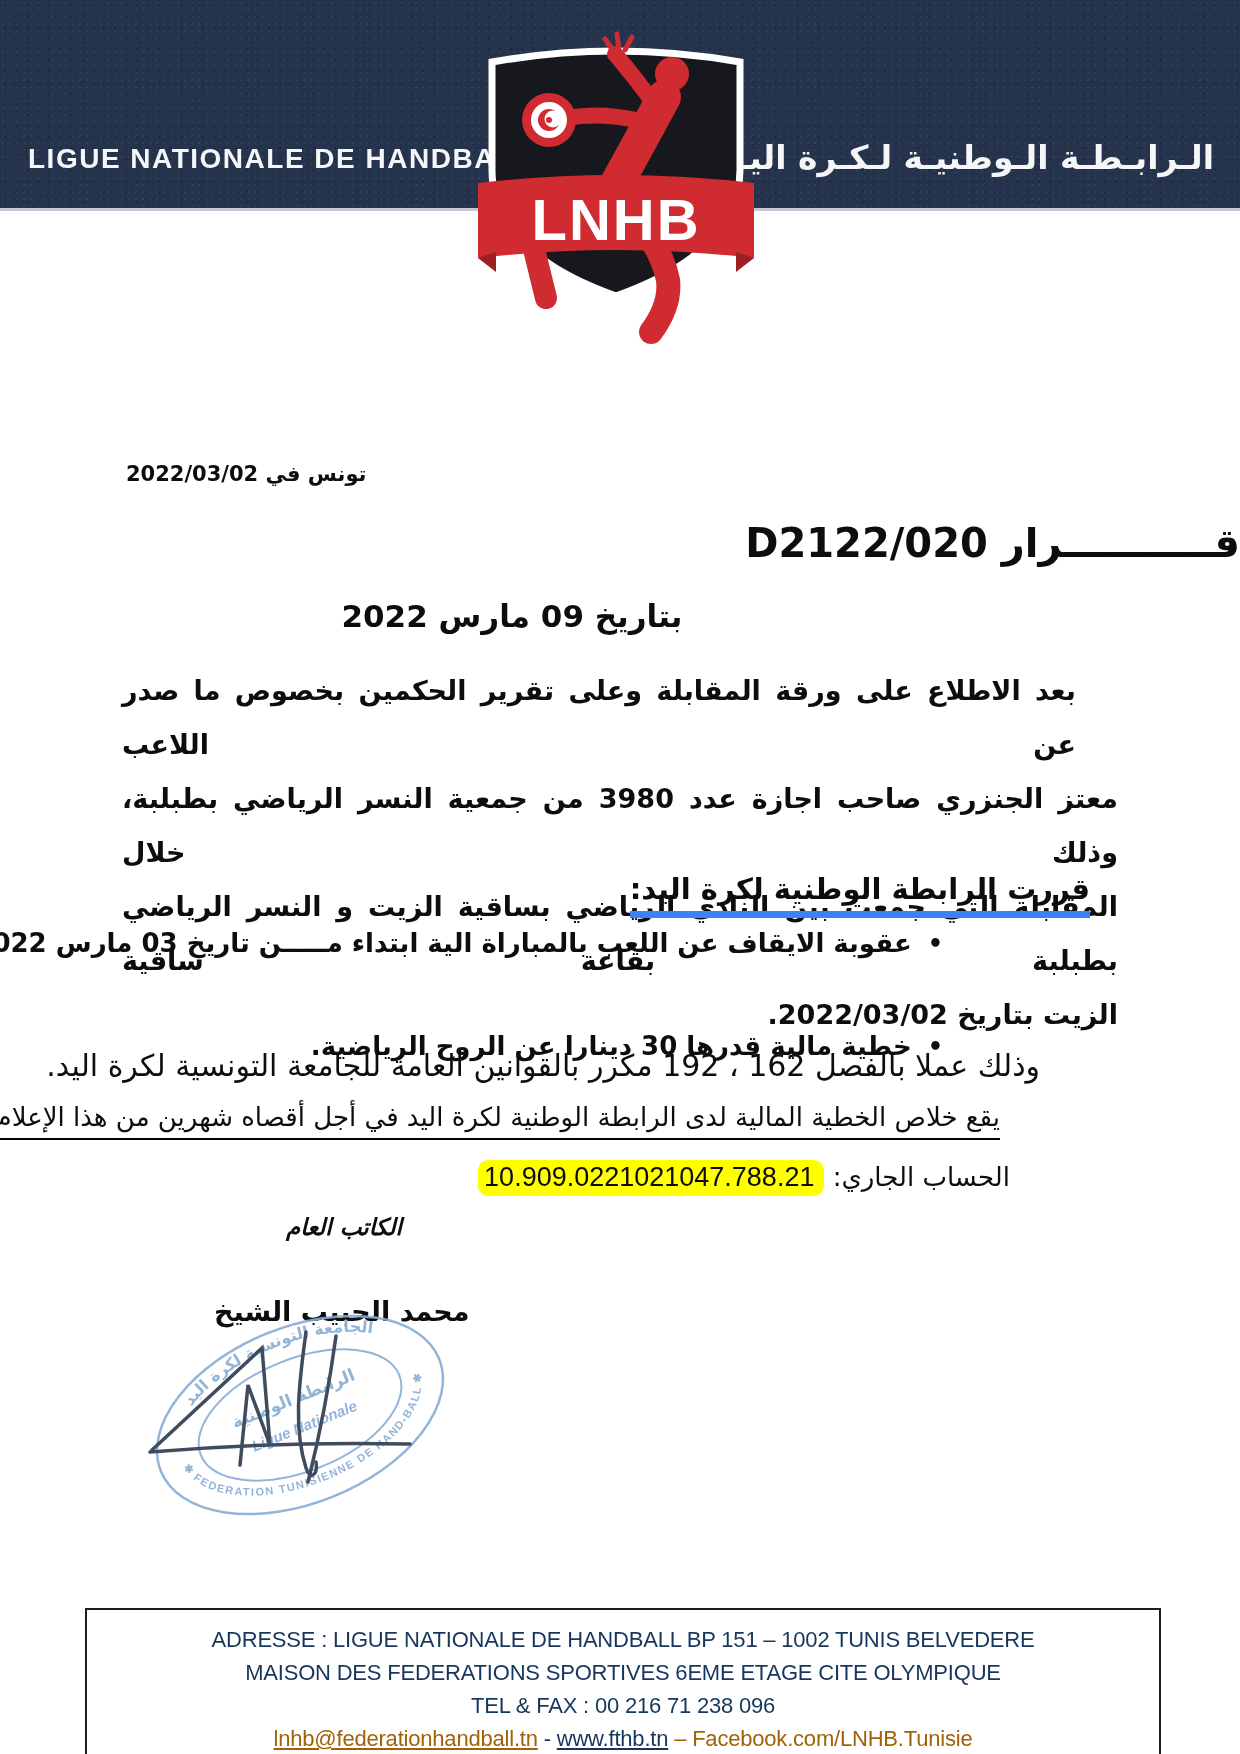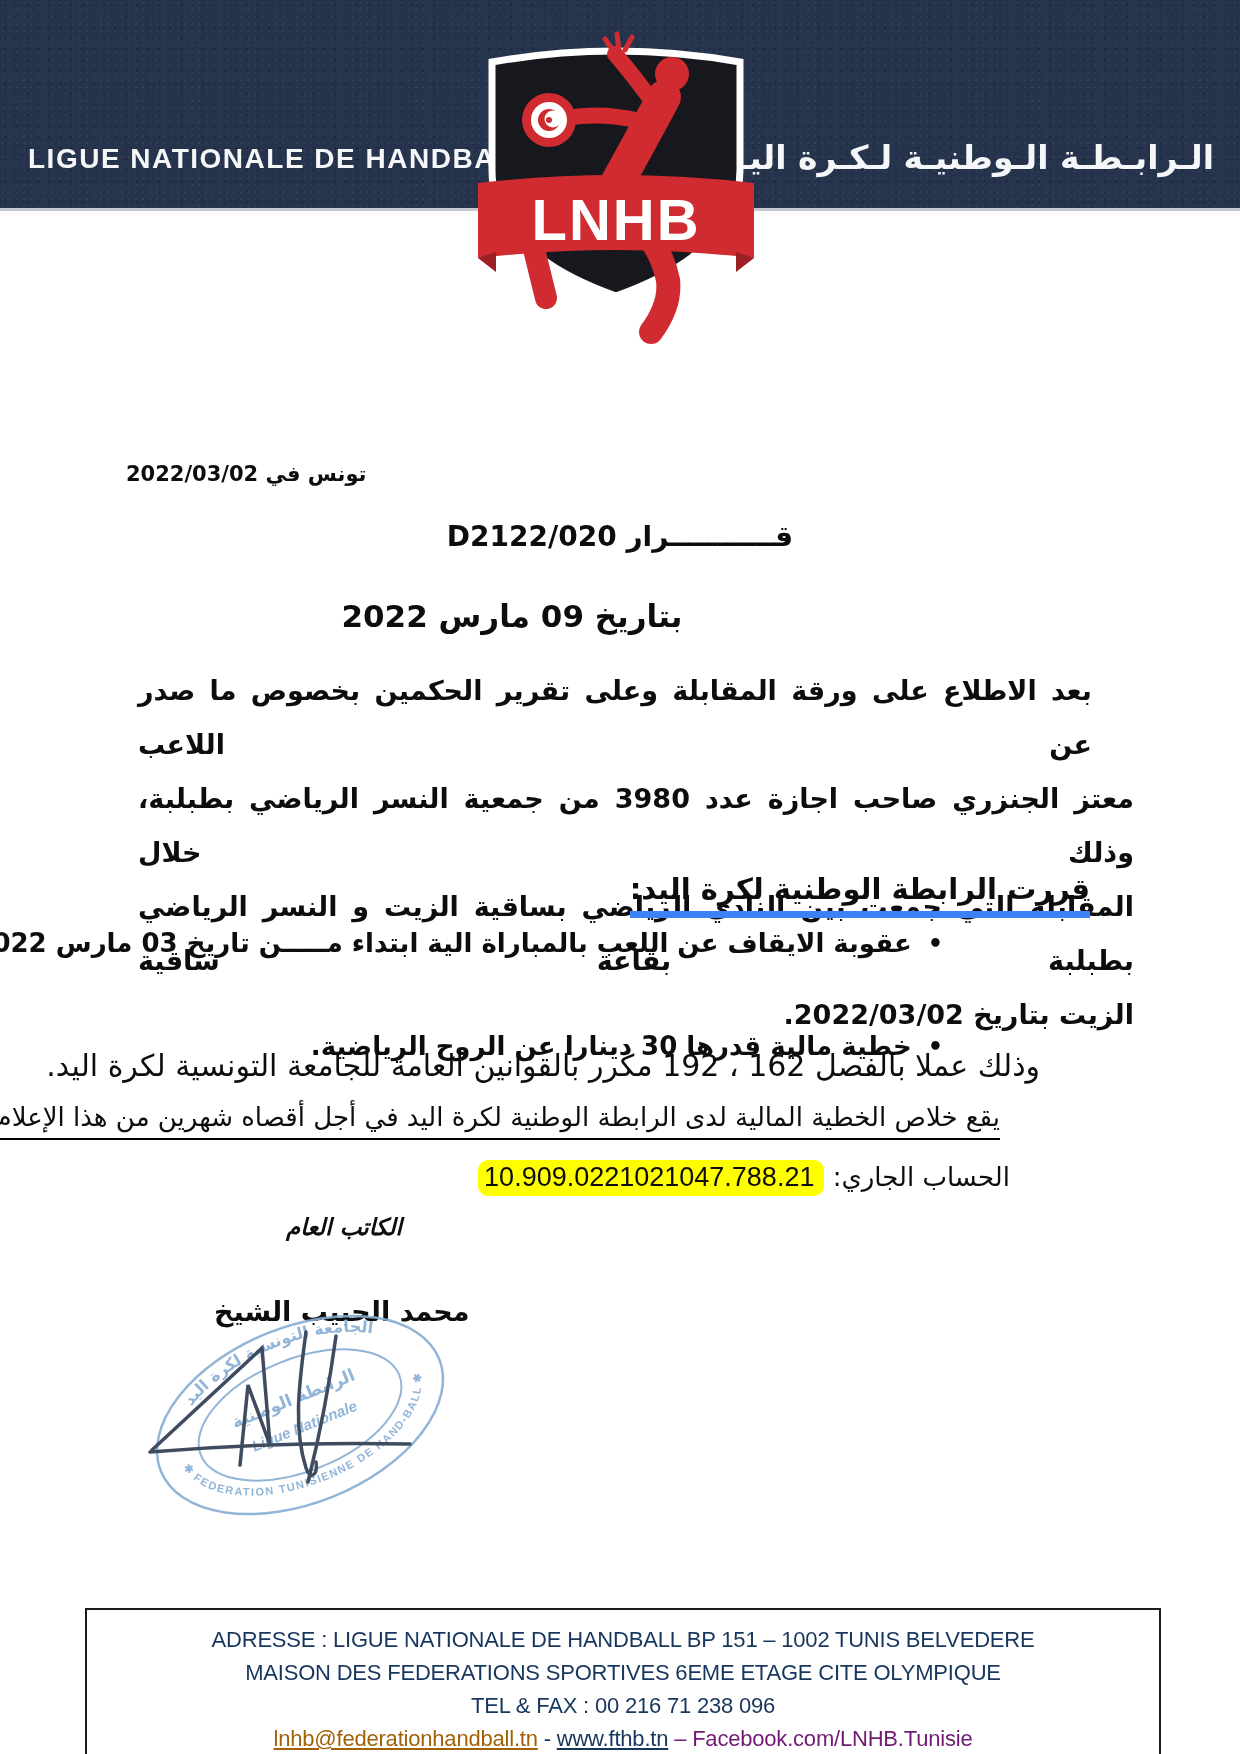--- a/index.html
+++ b/index.html
@@ -29,29 +29,29 @@
     position:absolute;right:26px;top:138px;direction:rtl;
     font-size:33px;font-weight:bold;color:#f5f6f8;white-space:nowrap;
   }
   .logo{position:absolute;left:440px;top:28px;}
   
   .place-date{
     position:absolute;left:126px;top:462px;direction:rtl;
     font-size:21px;font-weight:bold;white-space:nowrap;
   }
   .title1{
-    position:absolute;left:0;top:520px;width:1240px;text-align:center;direction:rtl;
-    font-size:28px;font-weight:bold;white-space:nowrap;
+    position:absolute;left:0;top:520px;width:1240px;direction:rtl;
+    font-size:40px;font-weight:bold;white-space:nowrap;
   }
   .title2{
     position:absolute;left:0;top:598px;width:1024px;text-align:center;direction:rtl;
     font-size:31px;font-weight:bold;white-space:nowrap;
   }
   .para{
-    position:absolute;left:138px;top:664px;width:996px;direction:rtl;
+    position:absolute;left:122px;top:664px;width:996px;direction:rtl;
     font-size:27px;font-weight:bold;line-height:54px;
   }
   .para .pline{text-align:justify;text-align-last:justify;}
   .para .pline.first{padding-right:42px;}
   .para .pline.last{text-align:right;text-align-last:right;}
   .decision-heading{
     position:absolute;right:150px;top:872px;direction:rtl;
     font-size:29px;font-weight:bold;white-space:nowrap;
     border-bottom:7px solid #3b82f6;padding-bottom:5px;
   }
@@ -94,21 +94,21 @@
     position:absolute;left:85px;top:1608px;width:1072px;height:138px;
     border:2px solid #1c1c1c;
     font-family:"Liberation Sans","DejaVu Sans",sans-serif;
     color:#17365d;text-align:center;
     font-size:22px;line-height:33px;letter-spacing:-0.2px;
     padding-top:13px;box-sizing:content-box;
   }
   .footer a{cursor:pointer;}
   .footer .email{color:#a16207;text-decoration:underline;}
   .footer .web{color:#17365d;text-decoration:underline;}
-  .footer .fb{color:#701a75;text-decoration:none;}
+  .footer .fb{color:#a16207;text-decoration:none;}
 </style>
 </head>
 <body>
 
 <div id="page">
 
   <div class="band" style="background-color: rgb(37, 51, 77);">
     <div class="band-fr">LIGUE NATIONALE DE HANDBALL</div>
     <div class="band-ar">الـرابـطـة الـوطنيـة لـكـرة اليـد</div>
   </div>

